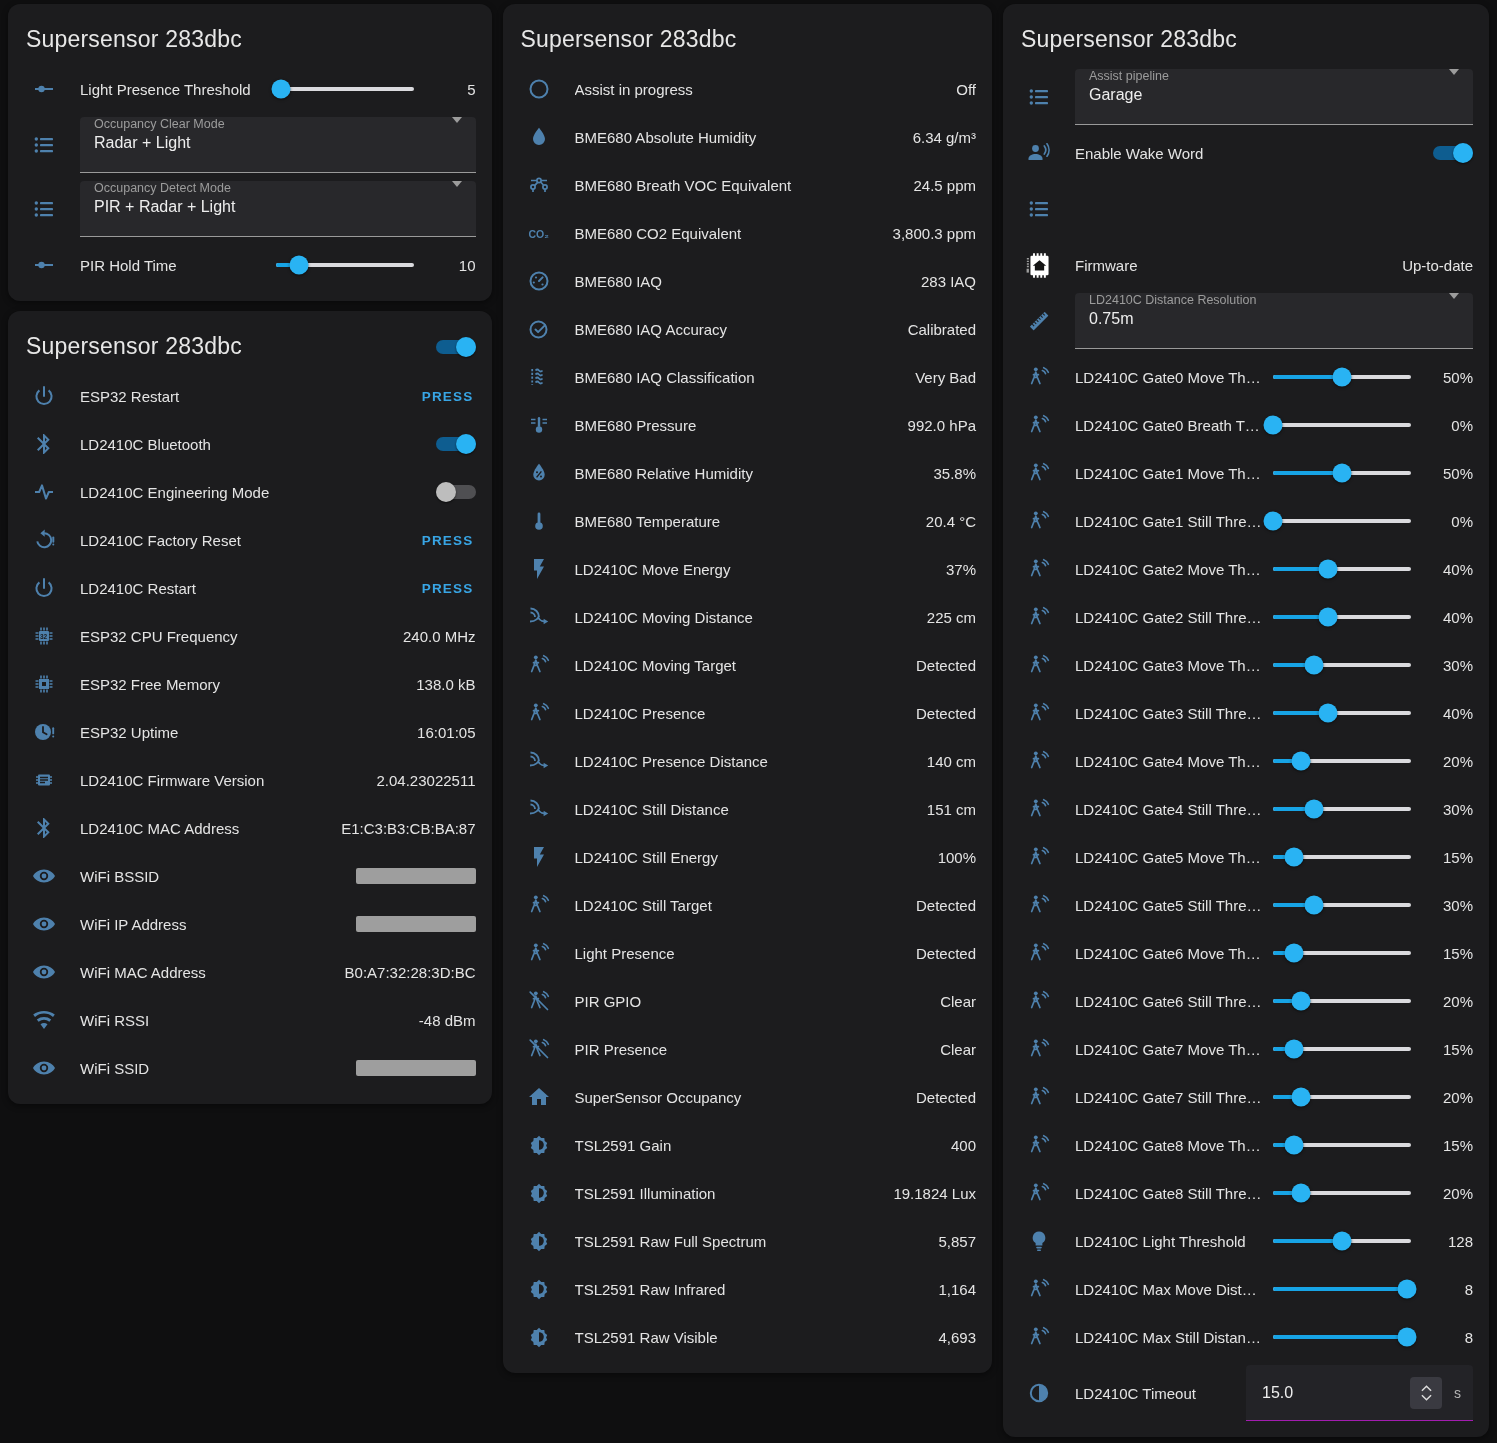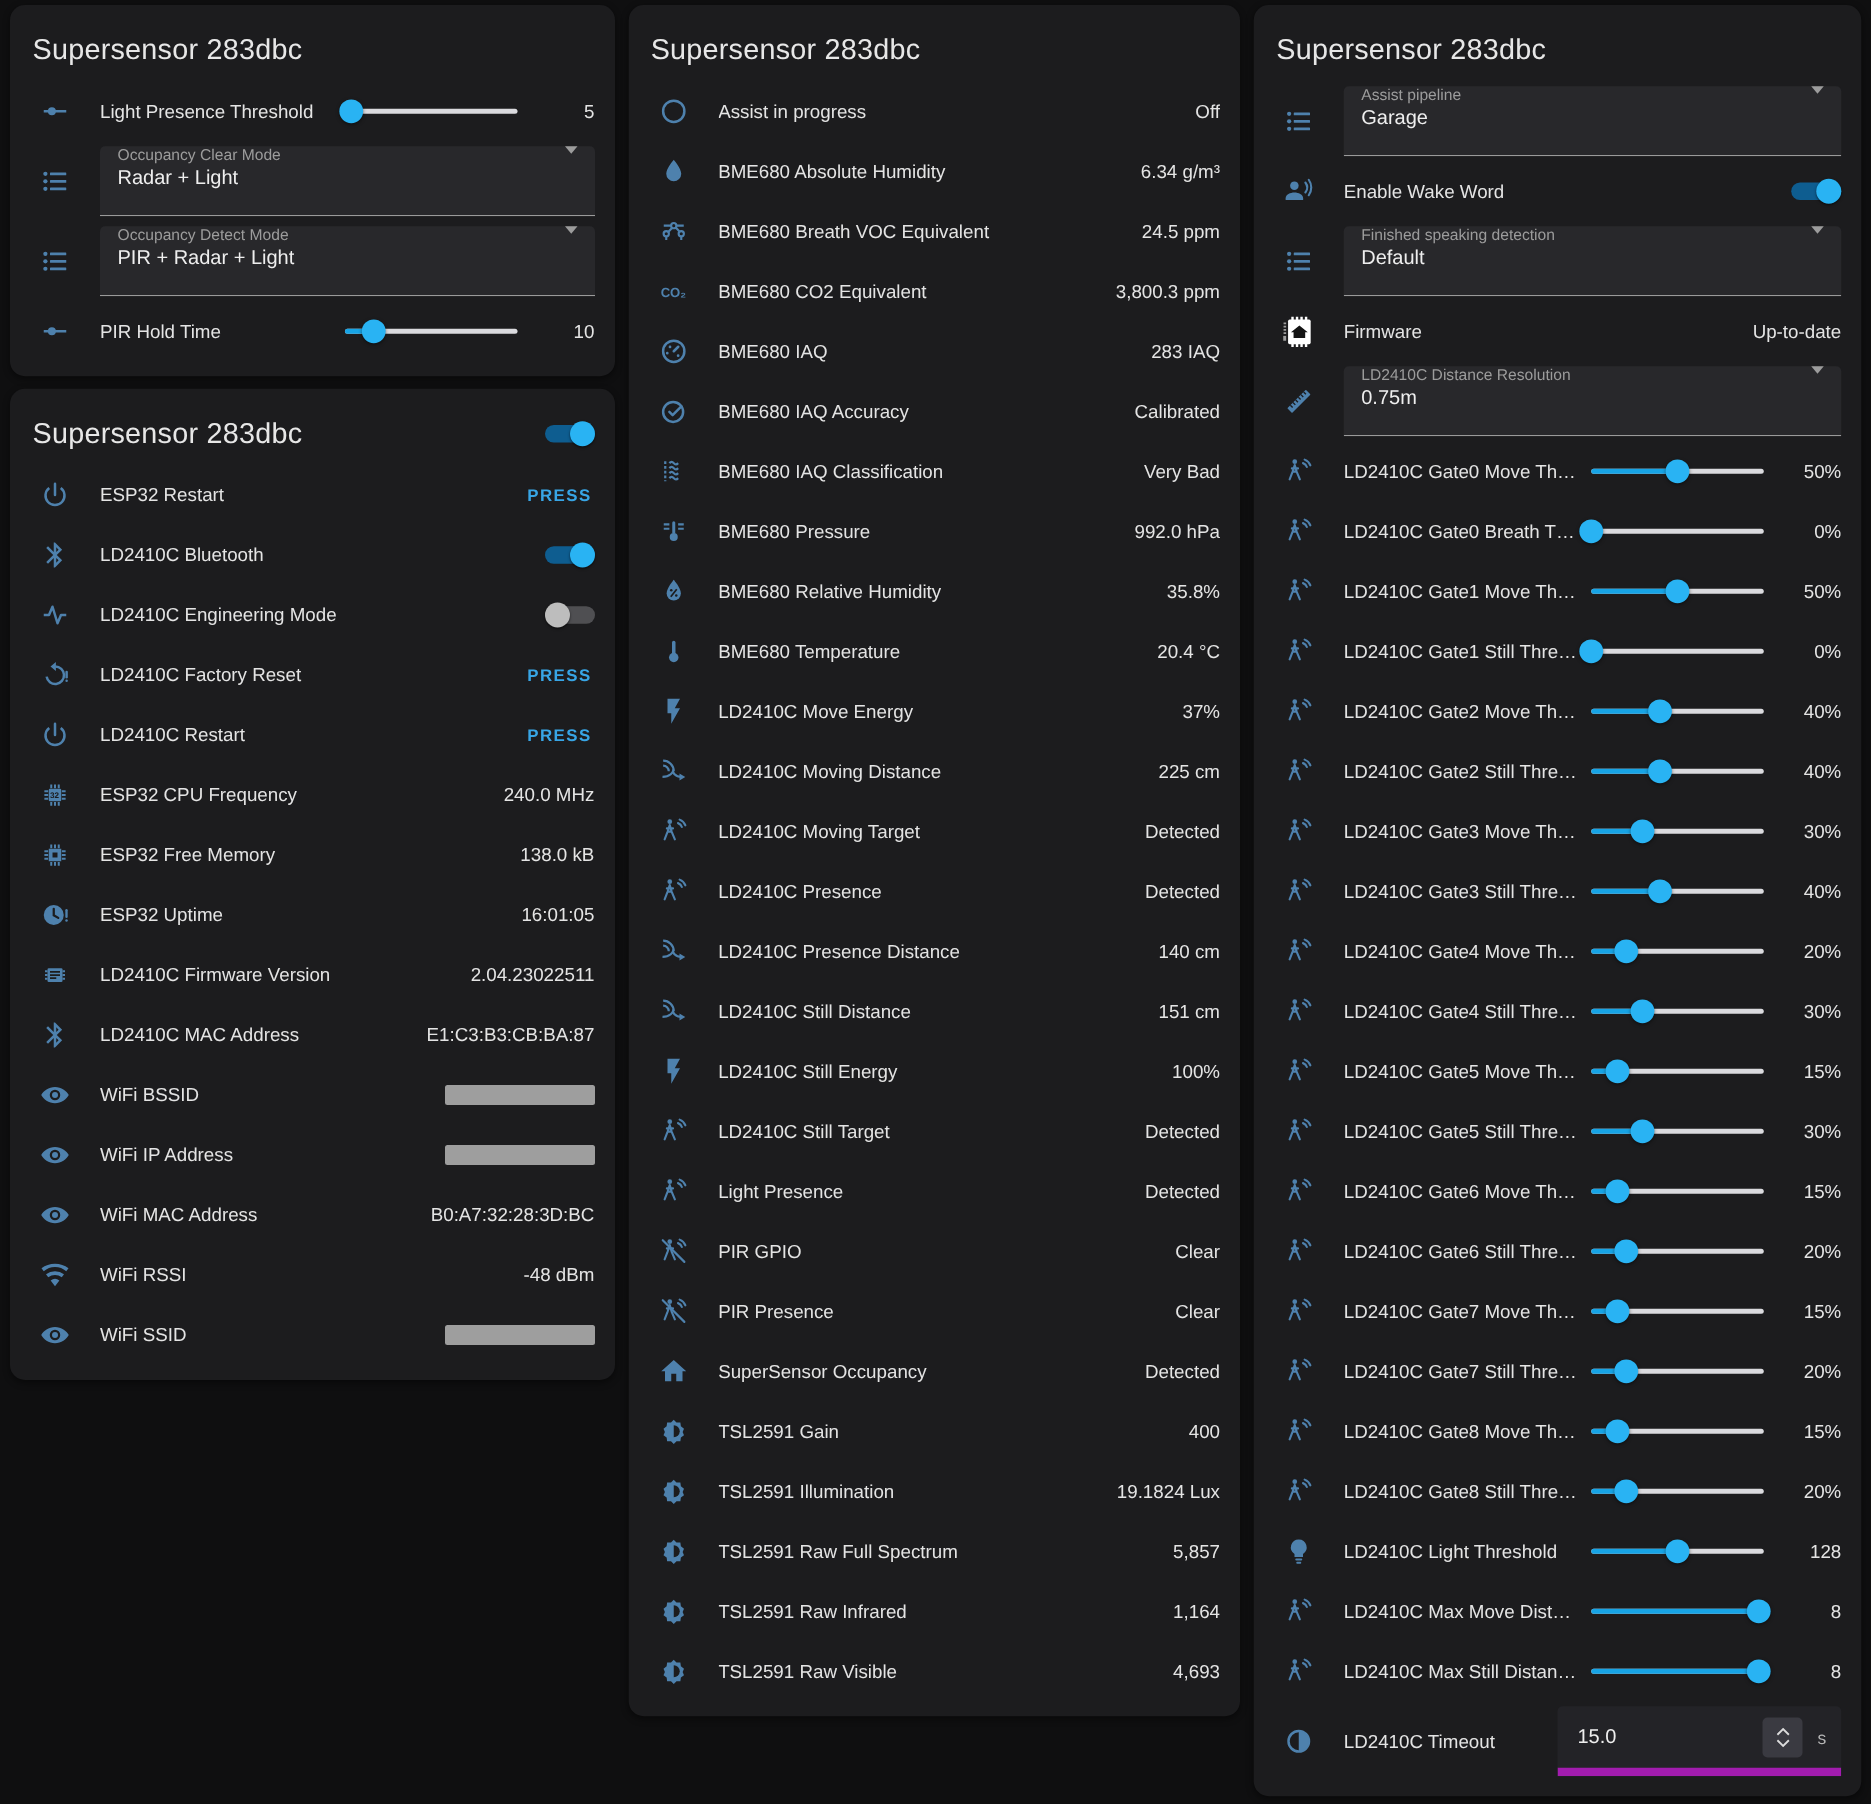--- a/index.html
+++ b/index.html
@@ -32,21 +32,21 @@
 .on .tknob{right:0;background:#29b3f3}
 .off .ttrack{background:#4f4f52}
 .off .tknob{left:0;background:#bdbdbd}
 button.press{background:none;border:none;color:#38a5e5;font-weight:700;font-size:13.5px;letter-spacing:1.2px;font-family:inherit;cursor:pointer;padding:0 2px}
 .select{flex:1;display:flex;align-items:flex-start;margin:4px 0 4px 16px;height:56px;background:#28282b;border-radius:4px 4px 0 0;border-bottom:1px solid #9a9a9a;padding:0 14px;cursor:pointer}
 .sel-texts{display:flex;flex-direction:column;justify-content:center}
 .sel-label{font-size:12.5px;color:#9c9c9c;margin-bottom:3px}
 .sel-value{font-size:16px;color:#eeeeee}
 .chevron{margin-left:auto;width:0;height:0;border-left:5px solid transparent;border-right:5px solid transparent;border-top:6px solid #9c9c9c}
 .bar{width:120px;height:16px;background:#9e9e9e;border-radius:2px}
-.numbox{width:227px;min-width:227px;height:56px;background:#232327;border-radius:4px 4px 0 0;border-bottom:7px solid #a21caf;display:flex;align-items:center;padding:0 12px 0 16px;cursor:text}
+.numbox{width:227px;min-width:227px;height:56px;background:#232327;border-radius:4px 4px 0 0;border-bottom:1px solid #a21caf;display:flex;align-items:center;padding:0 12px 0 16px;cursor:text}
 .num-val{flex:1;font-size:16px;color:#eeeeee}
 .stepper{width:32px;height:32px;min-width:32px;background:#3a3a41;border-radius:4px;display:flex;flex-direction:column;align-items:center;justify-content:center;gap:2px;cursor:pointer}
 .num-unit{margin-left:12px;color:#b5b5b5;font-size:14px}
 </style>
 </head>
 <body>
 
 <main>
   <div class="col" id="column-left">
       <section class="card">
@@ -628,27 +628,20 @@
           <span class="icon">
             <svg viewBox="0 0 24 24" fill="currentColor">
               <circle cx="4.3" cy="6" r="1.7"></circle>
               <circle cx="4.3" cy="12" r="1.7"></circle>
               <circle cx="4.3" cy="18" r="1.7"></circle>
               <rect x="8" y="5" width="13" height="2.2" rx="0.4"></rect>
               <rect x="8" y="11" width="13" height="2.2" rx="0.4"></rect>
               <rect x="8" y="17" width="13" height="2.2" rx="0.4"></rect>
             </svg>
           </span>
-          <div class="select">
-            <div class="sel-texts">
-              <div class="sel-label">Finished speaking detection</div>
-              <div class="sel-value">Default</div>
-            </div>
-            <div class="chevron"></div>
-          </div>
         </div>
         <div class="row">
           <span class="icon big">
             <svg viewBox="0 0 24 24">
               <path d="M7 2.6h1.5v2H7zM9.8 2.6h1.5v2H9.8zM12.6 2.6h1.5v2h-1.5zM15.4 2.6h1.5v2h-1.5zM7 19.4h1.5v2H7zM9.8 19.4h1.5v2H9.8zM12.6 19.4h1.5v2h-1.5zM15.4 19.4h1.5v2h-1.5z" fill="#ffffff"></path>
               <rect x="5" y="4.4" width="14" height="15.2" rx="1" fill="#ffffff"></rect>
               <path d="M12 8 6.8 12.2h1.6v3.6h7.2v-3.6h1.6z" fill="#141414"></path>
               <path d="M2.2 6.8h1.6M2.2 8.8h1.6M2.2 10.8h1.6M2.2 12.8h1.6" stroke="#9e9e9e" stroke-width="1.1"></path>
               <rect x="2" y="14.5" width="1.8" height="3" fill="#9e9e9e"></rect>
             </svg>

